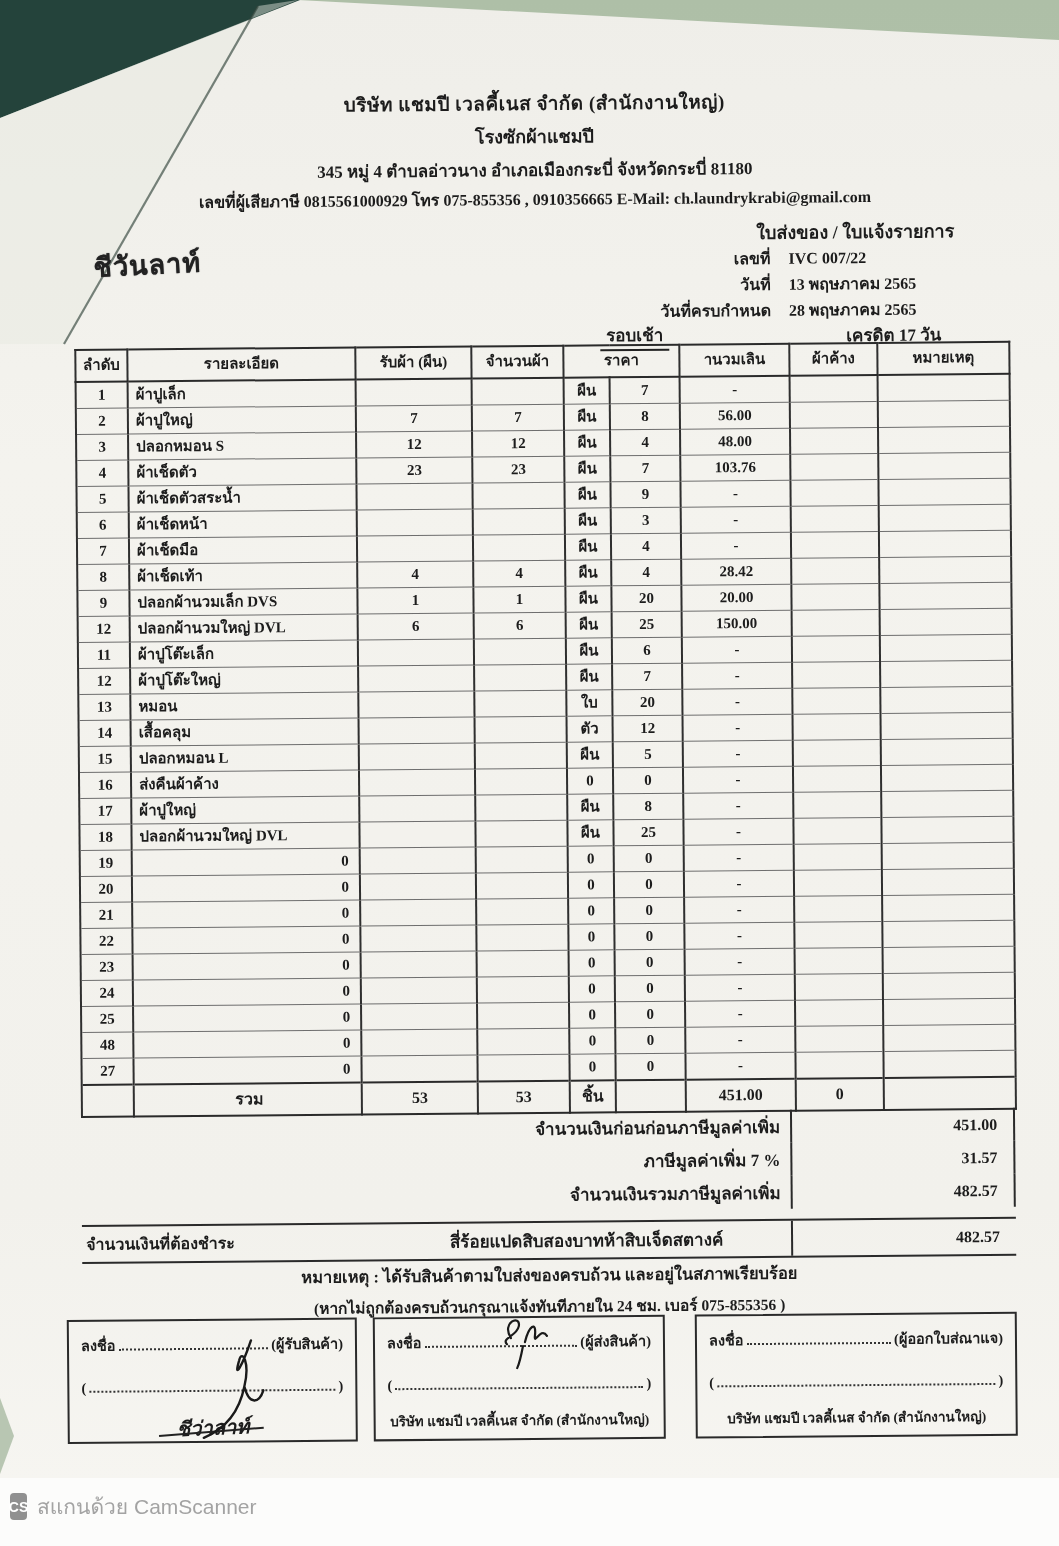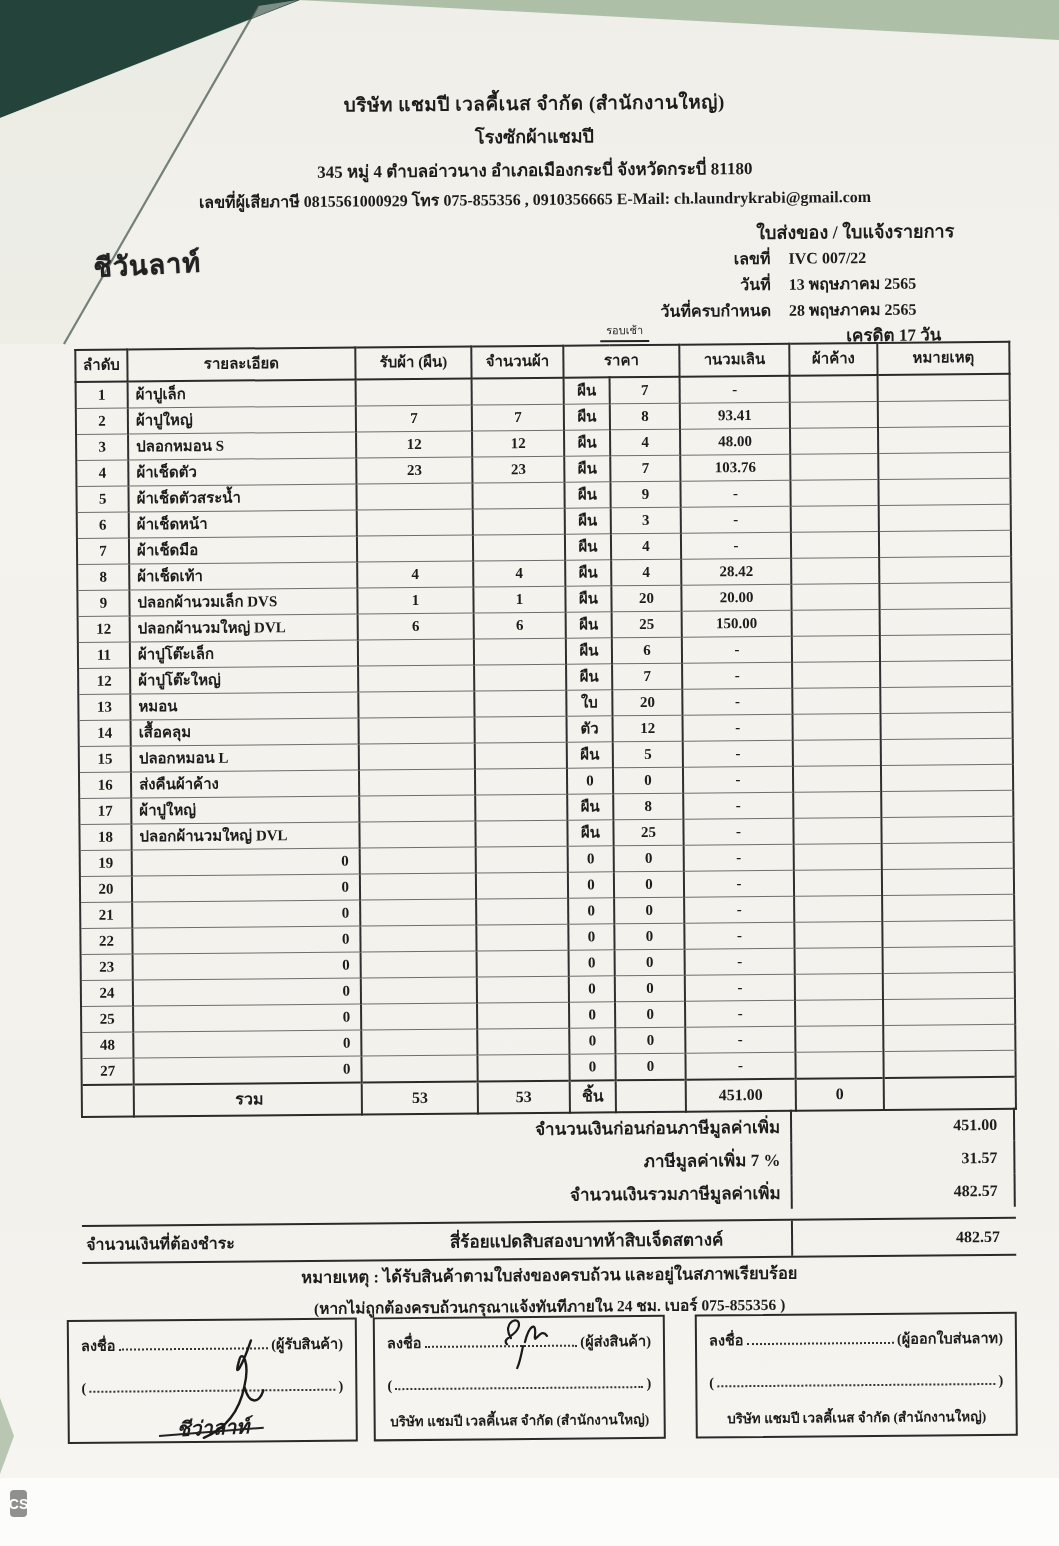--- a/index.html
+++ b/index.html
@@ -22,21 +22,21 @@
   .hdr .l2{font-size:18px;margin-top:4px;}
   .hdr .l3{font-size:17px;margin-top:5px;}
   .hdr .l4{font-size:16px;margin-top:4px;}
   .stamp{position:absolute;left:98px;top:240px;font-size:27px;font-weight:700;
          transform:rotate(-2.5deg);letter-spacing:1px;color:#222;text-shadow:0 0 1px #444;}
   .doc-title{position:absolute;right:100px;top:220px;font-size:18px;font-weight:700;}
   .doc-info{position:absolute;left:615px;top:248px;width:360px;font-weight:700;}
   .doc-info .row{display:flex;height:26px;align-items:baseline;}
   .doc-info .lab{width:160px;text-align:right;font-size:16px;padding-right:18px;}
   .doc-info .val{font-size:16px;}
-  .round{position:absolute;left:604px;top:322px;font-size:11px;font-weight:400;
+  .round{position:absolute;left:604px;top:322px;font-size:17px;font-weight:700;
          border-bottom:2.5px solid #222;padding:0 6px 1px 6px;}
   .credit{position:absolute;left:850px;top:324px;font-size:17px;font-weight:700;}
   
   table.tbl{position:absolute;left:78px;top:345px;width:934px;border-collapse:collapse;
             table-layout:fixed;}
   .tbl th,.tbl td{border-left:2px solid #2f2f2f;border-right:2px solid #2f2f2f;
             border-top:1px solid #6e6e6e;border-bottom:1px solid #6e6e6e;
             font-size:15px;font-weight:700;padding:0 4px;height:25px;line-height:1.05;
             text-align:center;overflow:hidden;white-space:nowrap;}
   .tbl thead th{border-top:2.5px solid #2a2a2a;border-bottom:2px solid #2a2a2a;height:30px;font-size:15px;}
@@ -158,21 +158,21 @@
             <td class="c-pend"></td>
             <td class="c-note"></td>
           </tr>
           <tr>
             <td class="c-num">2</td>
             <td class="c-desc">ผ้าปูใหญ่</td>
             <td class="c-recv">7</td>
             <td class="c-qty">7</td>
             <td class="c-unit">ผืน</td>
             <td class="c-price">8</td>
-            <td class="c-amt">93.41</td>
+            <td class="c-amt">56.00</td>
             <td class="c-pend"></td>
             <td class="c-note"></td>
           </tr>
           <tr>
             <td class="c-num">3</td>
             <td class="c-desc">ปลอกหมอน S</td>
             <td class="c-recv">12</td>
             <td class="c-qty">12</td>
             <td class="c-unit">ผืน</td>
             <td class="c-price">4</td>
@@ -518,29 +518,30 @@
       <div class="signame">บริษัท แชมปี เวลคี้เนส จำกัด (สำนักงานใหญ่)</div>
       <svg class="sig-svg" style="left:118px;top:-8px;" width="70" height="60" viewBox="0 0 70 60">
         <path d="M18 28 C 8 12, 28 4, 26 16 C 24 26, 8 28, 14 34 M32 32 C 36 16, 44 10, 42 26 C 41 36, 48 16, 54 26 M30 36 C 28 46, 26 54, 24 58" stroke="#1a1a1a" fill="none" stroke-width="2.2" stroke-linecap="round"></path>
       </svg>
     </div>
 
     <div class="sigbox sb3">
       <div class="sigline">
         <span>ลงชื่อ</span>
         <span class="dots"></span>
-        <span>(ผู้ออกใบส่นลาท)</span>
+        <span>(ผู้ออกใบส่ณาแจ)</span>
       </div>
       <div class="parenline">
         <span>(</span>
           <span class="dots"></span>
           <span>)</span>
       </div>
       <div class="signame">บริษัท แชมปี เวลคี้เนส จำกัด (สำนักงานใหญ่)</div>
     </div>
 
   </div>
 
   <div class="footer-strip"></div>
   <div class="cs-footer">
     <div class="cs-badge">CS</div>
+    <div class="cs-text">สแกนด้วย CamScanner</div>
   </div>
 </div>
 
 </body></html>

